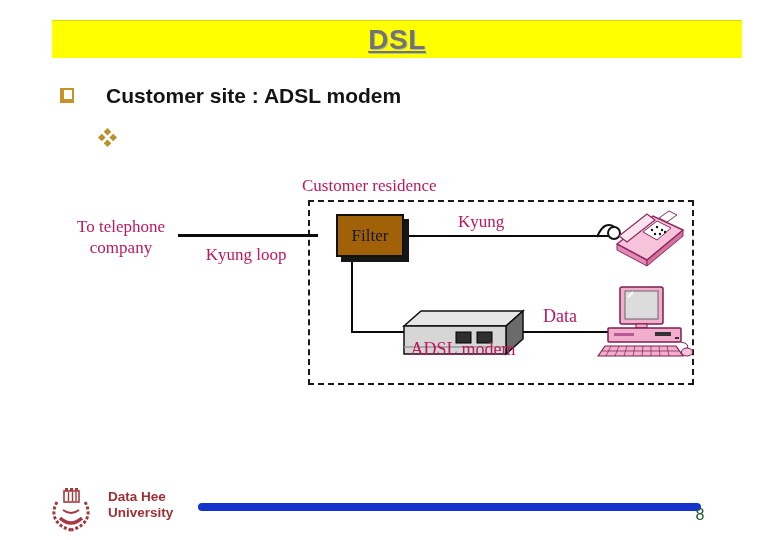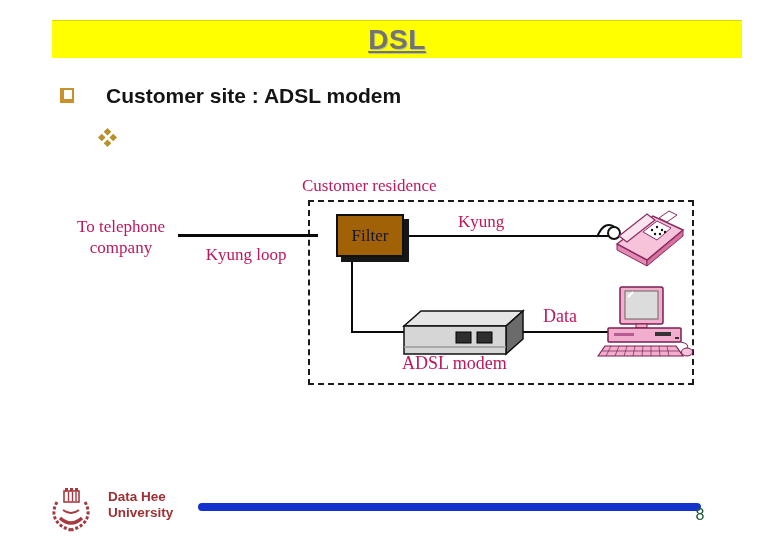--- a/index.html
+++ b/index.html
@@ -109,21 +109,21 @@
     <svg width="124" height="47" viewBox="0 0 124 47">
       <polygon points="2,17 104,17 121,2 19,2" fill="#E6E6E6" stroke="#111" stroke-width="1.5"></polygon>
       <polygon points="104,17 121,2 121,30 104,45" fill="#6B6B6B" stroke="#111" stroke-width="1.5"></polygon>
       <rect x="2" y="17" width="102" height="28" fill="#D6D6D6" stroke="#111" stroke-width="1.5"></rect>
       <line x1="2" y1="38" x2="104" y2="38" stroke="#9A9A9A" stroke-width="1.5"></line>
       <rect x="54" y="23" width="15" height="11" fill="#2E2E2E" stroke="#000"></rect>
       <rect x="75" y="23" width="15" height="11" fill="#2E2E2E" stroke="#000"></rect>
     </svg>
   </span>
 
-  <div class="dlabel" style="left:402px; top:353px; width:122px; font-size:18px;">ADSL modem</div>
+  <div class="dlabel" style="left:402px; top:339px; width:122px; text-align:center; font-size:18px;">ADSL modem</div>
 
   <span class="icon-abs" style="left:597px; top:204px;">
     <svg width="92" height="64" viewBox="0 0 92 64">
       <path d="M0 33 Q8 14 20 25" stroke="#111" stroke-width="2" fill="none"></path>
       <circle cx="17" cy="29" r="6" fill="#ffffff" stroke="#111" stroke-width="2"></circle>
       <polygon points="20,40 50,56 50,62 20,46" fill="#E389B5" stroke="#8A2A5E"></polygon>
       <polygon points="50,56 86,26 86,32 50,62" fill="#D9719F" stroke="#8A2A5E"></polygon>
       <polygon points="20,40 56,12 86,26 50,56" fill="#F6C3DA" stroke="#8A2A5E" stroke-width="1.5"></polygon>
       <polygon points="22,32 50,10 58,16 30,38" fill="#FBE3EF" stroke="#8A2A5E" stroke-width="1.2"></polygon>
       <polygon points="46,28 60,17 74,24 60,36" fill="#ffffff" stroke="#8A2A5E"></polygon>

